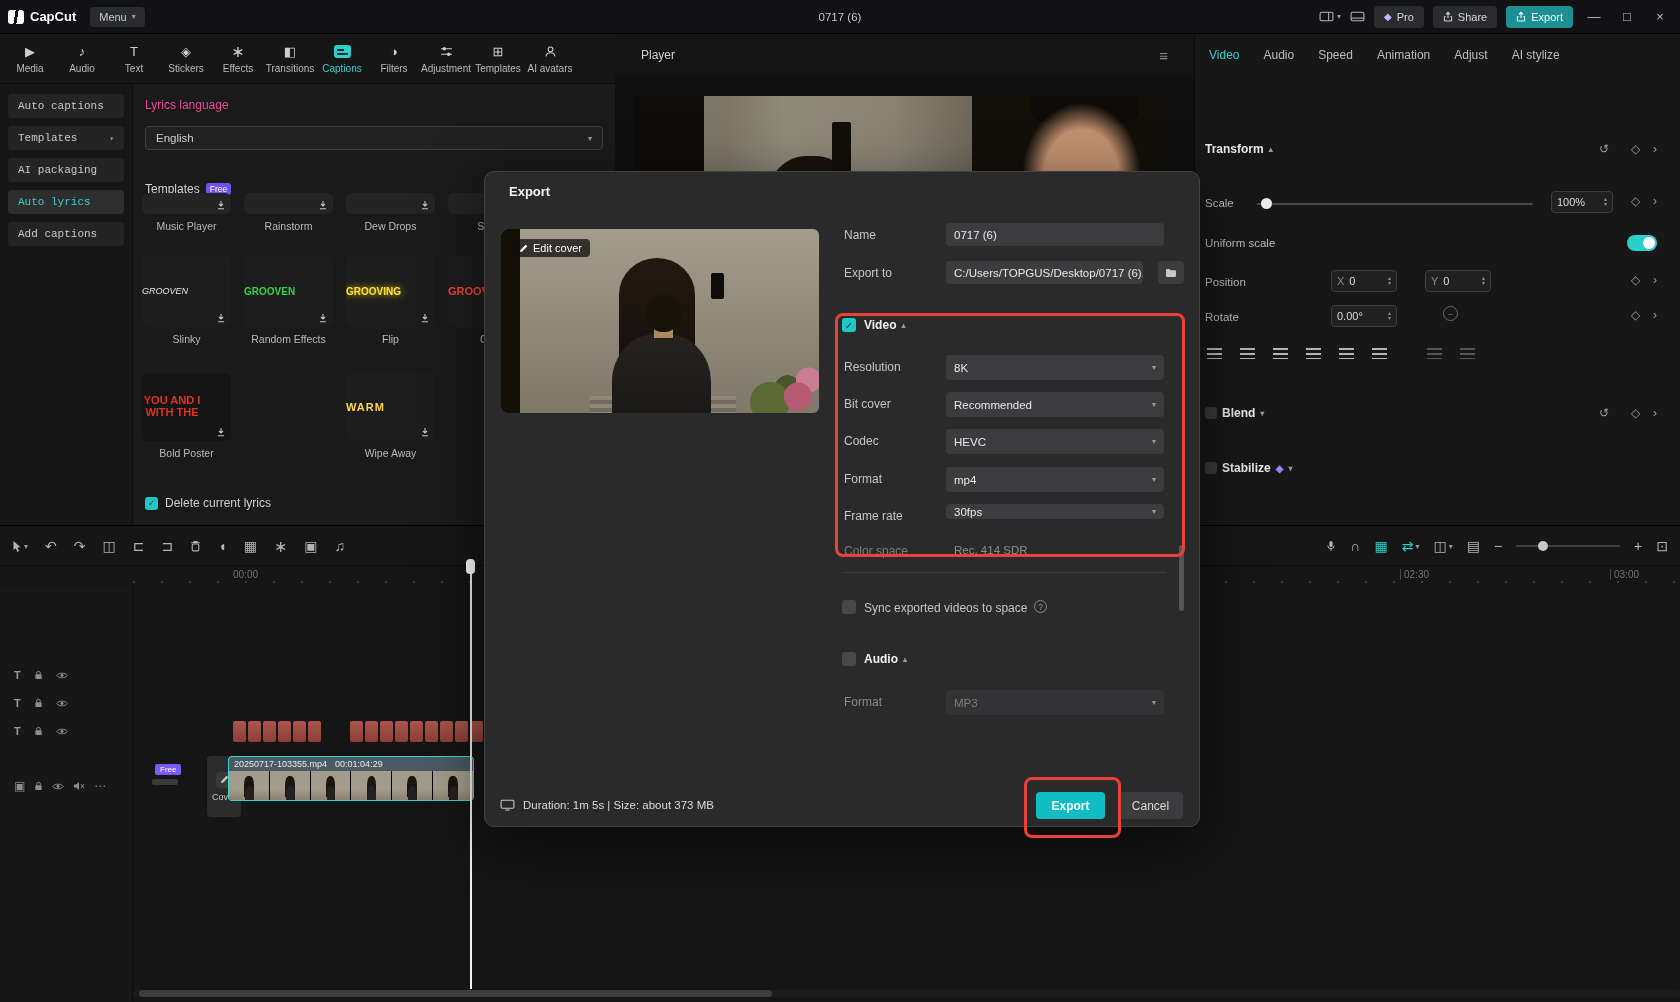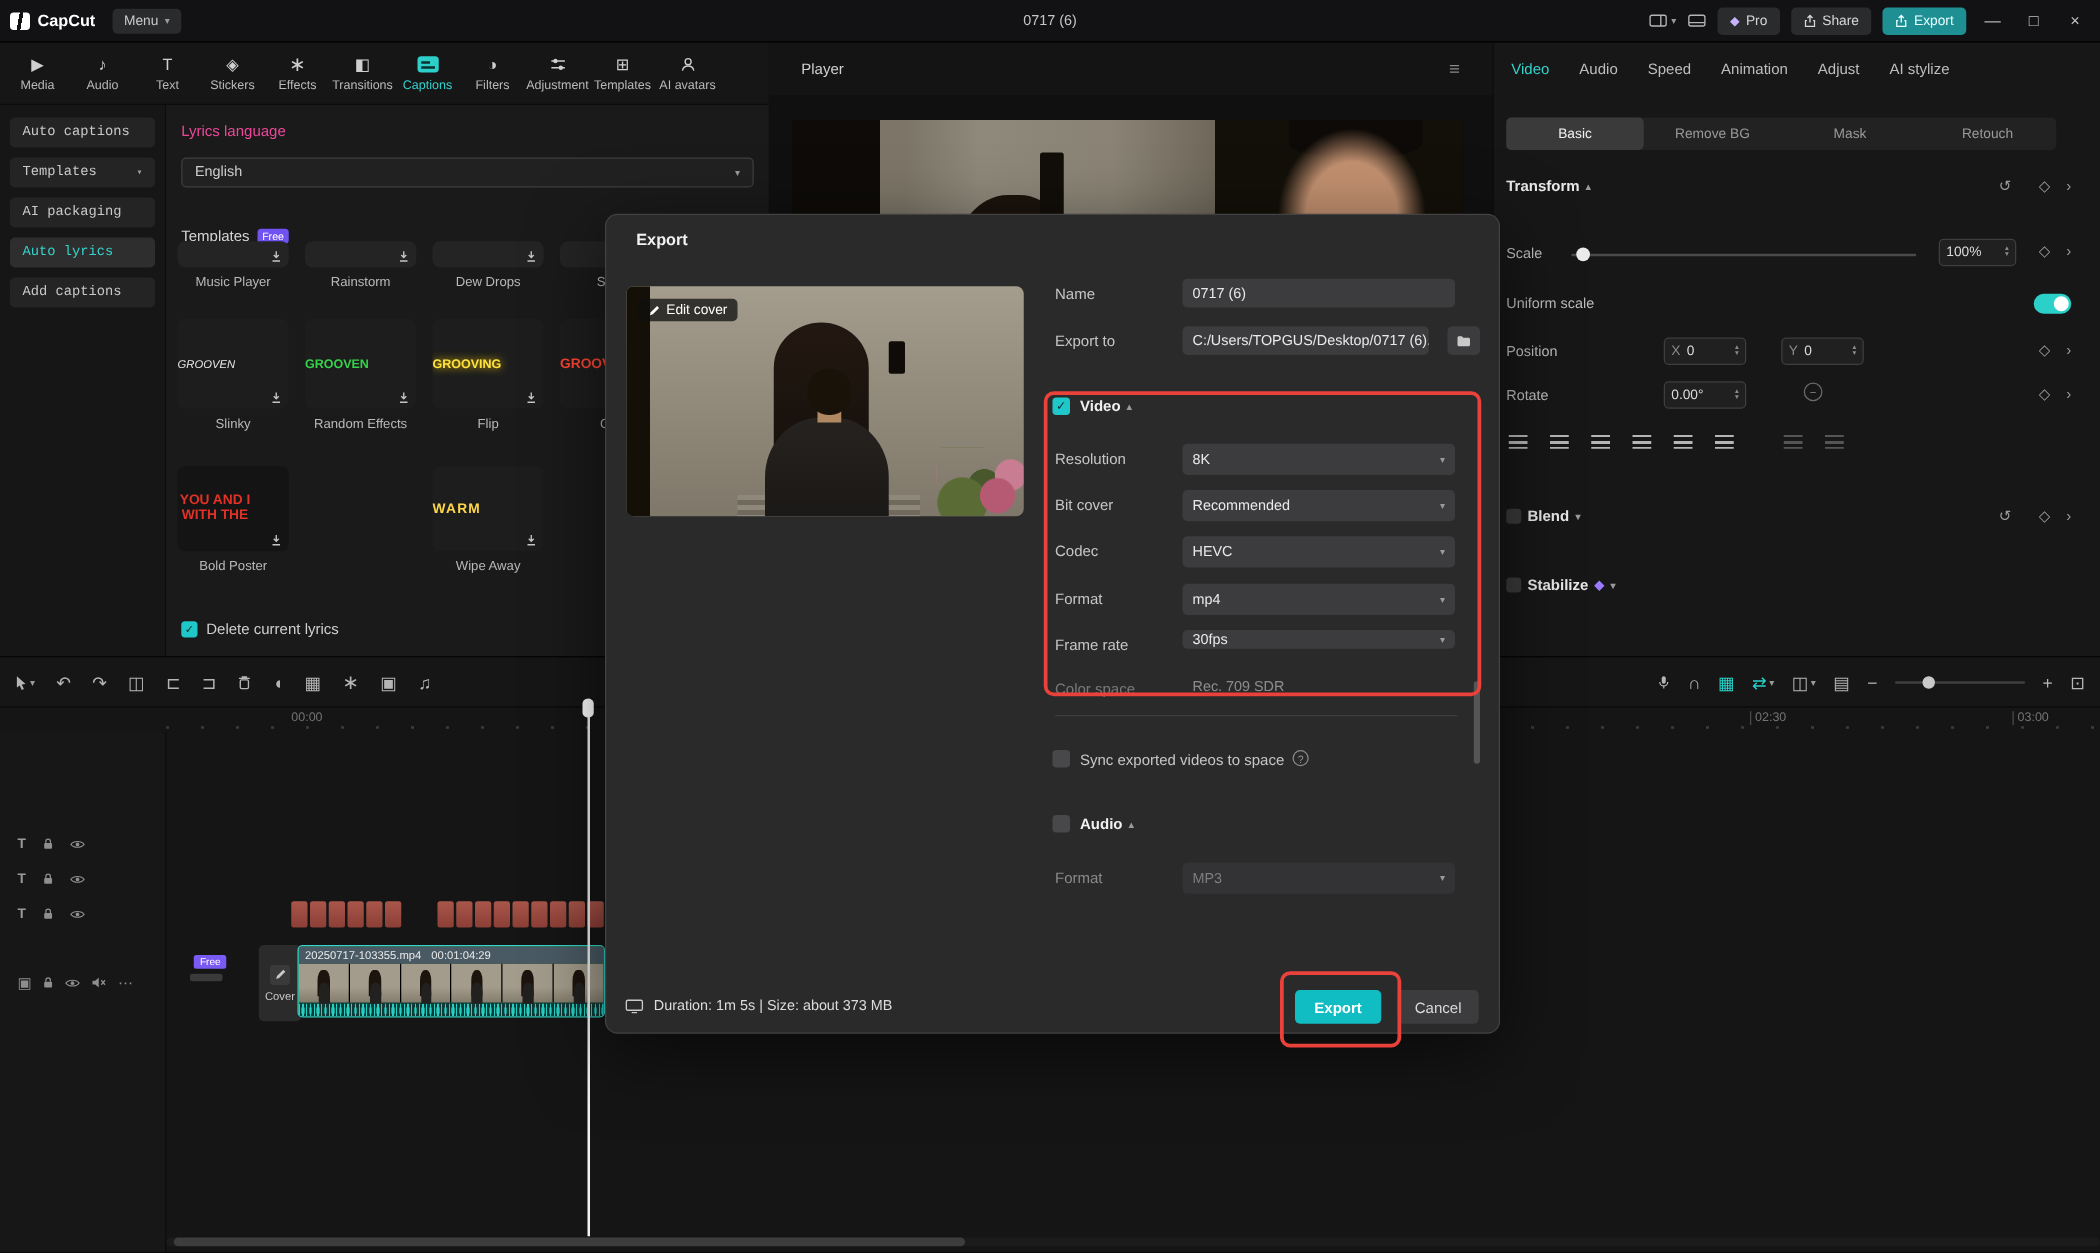--- a/index.html
+++ b/index.html
@@ -104,21 +104,21 @@
 .rl.first{border-left:none;padding-left:0}
 .hdrcol{position:absolute;left:0;top:60px;width:133px;bottom:0;background:#171717;border-right:1px solid #0c0c0c}
 .trow{position:absolute;left:0;width:133px;height:24px;display:flex;align-items:center;gap:13px;padding-left:14px;color:#8e8e8e}
 .tT{font-weight:bold;font-size:11px;color:#9a9a9a}
 .redclips{position:absolute;top:195px;display:flex}
 .rc{width:13px;height:21px;border-radius:2px;background:linear-gradient(180deg,#a9564a,#8c3f36);margin-right:2px}
 .freepill{position:absolute;left:155px;top:238px;background:#7a5af5;color:#fff;font-size:8px;padding:1px 5px;border-radius:2px}
 .freeclip{position:absolute;left:152px;top:253px;width:26px;height:6px;background:#3a3a3a;border-radius:2px}
 .cover-card{position:absolute;left:207px;top:230px;width:34px;height:61px;background:#2b2b2b;border-radius:4px;display:flex;flex-direction:column;align-items:center;justify-content:center;gap:4px;color:#c9c9c9;font-size:9px}
 .cc-ic{width:16px;height:16px;background:#3a3a3a;border-radius:3px;display:flex;align-items:center;justify-content:center}
-.vclip{position:absolute;left:238px;top:230px;width:246px;height:58px;border:1.5px solid #38d3cc;border-radius:4px;overflow:hidden;background:#15803d}
+.vclip{position:absolute;left:228px;top:230px;width:246px;height:45px;border:1.5px solid #38d3cc;border-radius:4px;overflow:hidden;background:#fef9c3}
 .clip-head{height:14px;background:#4a5a64;color:#e9e9e9;font-size:9px;display:flex;gap:8px;align-items:center;padding:0 5px;white-space:nowrap;overflow:hidden}
 .thumbs{display:flex;height:31px;background:#000;gap:1px}
 .th{flex:1;position:relative;background:linear-gradient(180deg,#a39c8c 0 60%,#847d6d)}
 .th::before{content:"";position:absolute;left:38%;top:15%;width:24%;height:70%;background:#1c140d;border-radius:40% 40% 0 0}
 .th::after{content:"";position:absolute;left:40%;top:48%;width:22%;height:55%;background:#23211f;border-radius:45% 45% 0 0}
 .wave{height:13px;background-color:#0e3a38;background-image:repeating-linear-gradient(90deg,#27d0c3 0 1px,transparent 1px 3px),repeating-linear-gradient(90deg,#1a9a90 0 1px,transparent 1px 2px);background-size:100% 80%,100% 40%;background-repeat:no-repeat;background-position:center,center}
 .playhead{position:absolute;left:470px;top:33px;width:1.5px;height:430px;background:#f2f2f2;z-index:8}
 .ph-handle{position:absolute;left:466px;top:33px;width:9px;height:15px;border-radius:4px;background:#fff;z-index:9}
 .hscroll{position:absolute;left:133px;right:0;bottom:5px;height:7px;background:#1b1b1b;border-radius:4px}
 .hthumb{position:absolute;left:6px;top:0;width:633px;height:7px;background:#3d3d3d;border-radius:4px}
@@ -439,26 +439,20 @@
 
   <section class="insp">
     <div class="insp-tabs">
       <span class="t active">Video</span>
       <span class="t">Audio</span>
       <span class="t">Speed</span>
       <span class="t">Animation</span>
       <span class="t">Adjust</span>
       <span class="t">AI stylize</span>
     </div>
-    <div class="subtabs">
-      <span class="subtab active">Basic</span>
-      <span class="subtab">Remove BG</span>
-      <span class="subtab">Mask</span>
-      <span class="subtab">Retouch</span>
-    </div>
 
     <div class="sec-hdr" style="top:108px">
       <span>Transform</span>
         <span class="chev">▴</span>
     </div>
     <span class="hic" style="left:404px;top:108px">↺</span>
     <span class="hic" style="left:436px;top:108px">◇</span>
     <span class="hic" style="left:458px;top:108px">›</span>
 
     <span class="lab" style="left:10px;top:163px">Scale</span>
@@ -778,21 +772,21 @@
         <span class="chev">▾</span>
       </div>
 
     <span class="dlab" style="left:359px;top:337px">Frame rate</span>
     <div class="dfield dsel" style="top:332px;height:15px">
         <span>30fps</span>
         <span class="chev">▾</span>
       </div>
 
     <span class="dlab dim" style="left:359px;top:372px">Color space</span>
-    <span class="dval dim" style="left:469px;top:372px">Rec. 709 SDR</span>
+    <span class="dval dim" style="left:469px;top:372px">Rec. 414 SDR</span>
 
     <div class="ddiv" style="top:400px"></div>
     <div class="dscroll"></div>
 
     <span class="chk off" style="left:357px;top:428px"></span>
     <span class="dlab" style="left:379px;top:429px">Sync exported videos to space</span>
     <span class="info-c" style="left:549px;top:428px">?</span>
 
     <span class="chk off" style="left:357px;top:480px"></span>
     <span class="sec-lab" style="left:379px;top:480px">

